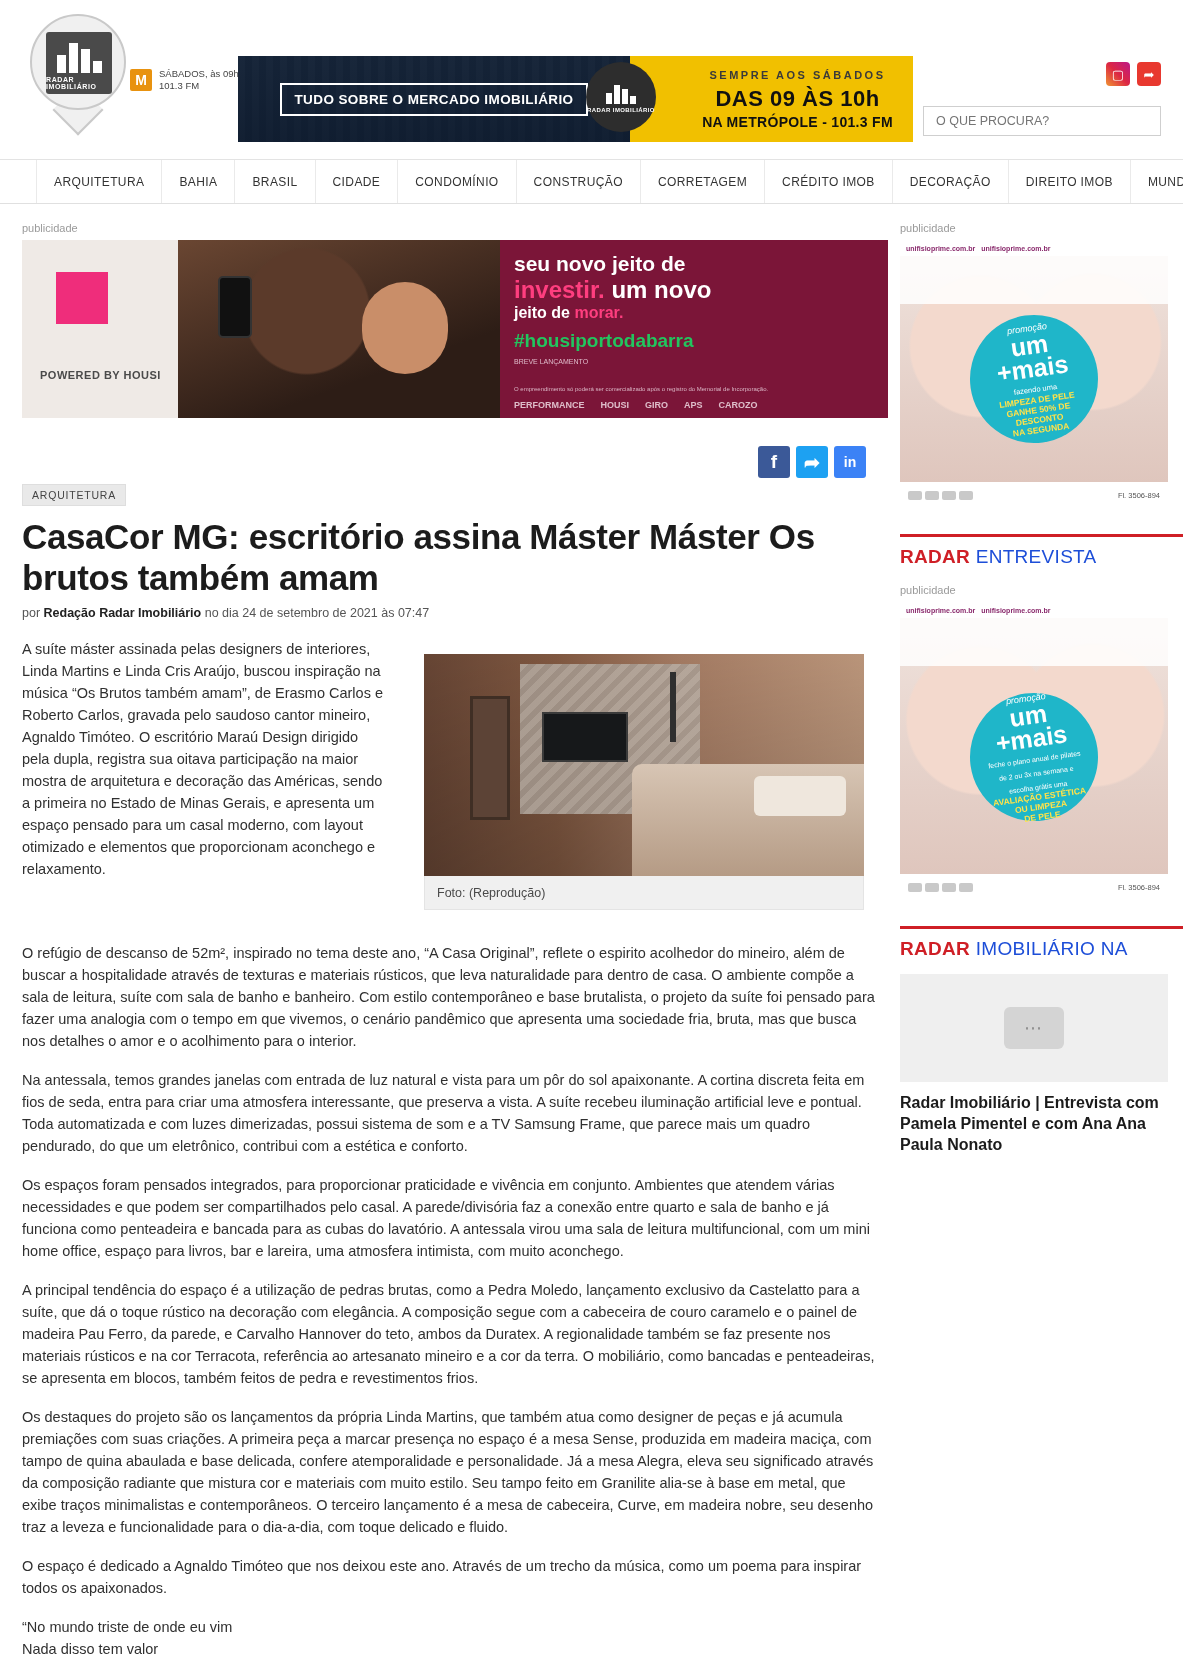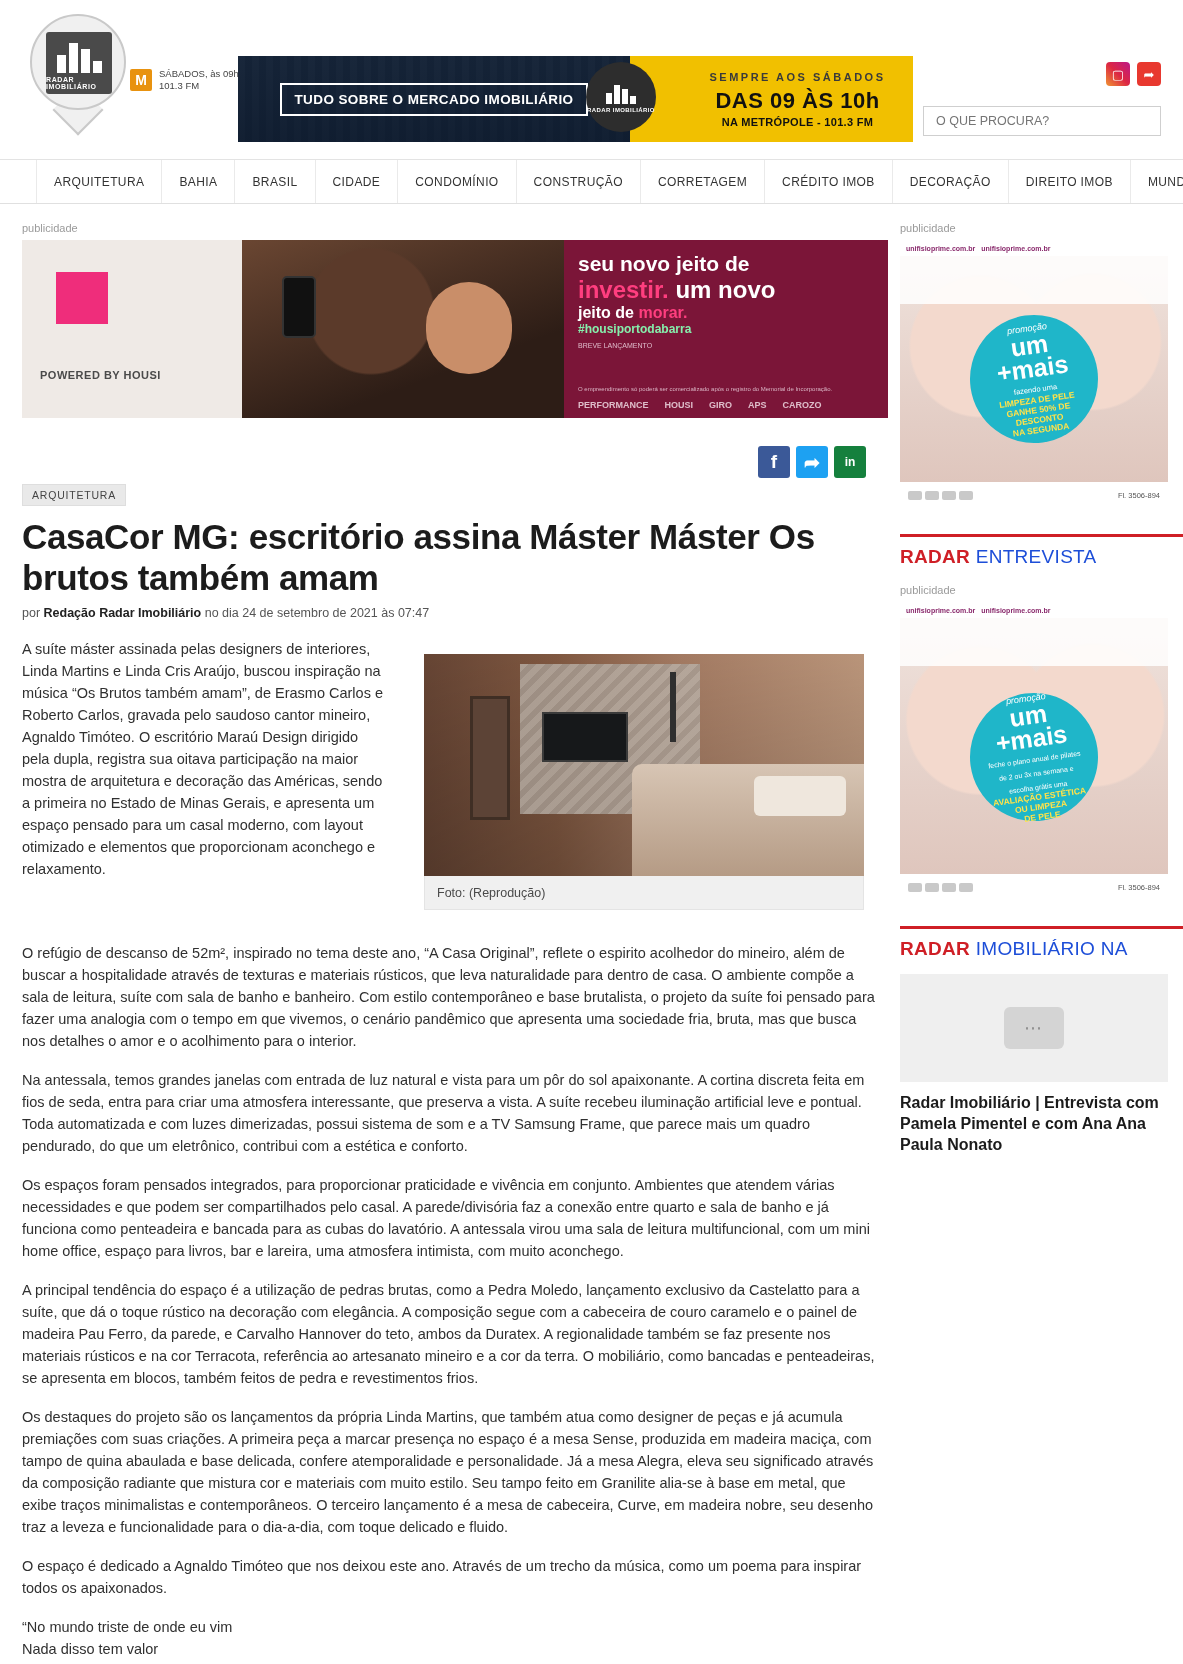--- a/index.html
+++ b/index.html
@@ -136,21 +136,21 @@
   .banner-pin .bars i:nth-child(4){height:8px}
   .banner-pin .lbl{color:#fff;font-size:6px;font-weight:bold;margin-top:3px;letter-spacing:.4px}
   .banner-right .txt {
     margin-left: 52px;
     color: #111;
     text-align: center;
     width: 100%;
   }
   .banner-right .t1 { font-size: 11px; letter-spacing: 2.5px; font-weight: bold; color:#3a3a3a; }
   .banner-right .t2 { font-size: 22px; font-weight: bold; margin-top: 5px; letter-spacing:.5px;}
-  .banner-right .t3 { font-size: 11px; font-weight: bold; margin-top: 2px; letter-spacing:.3px;}
+  .banner-right .t3 { font-size: 14px; font-weight: bold; margin-top: 2px; letter-spacing:.3px;}
 
   .social-top {
     position: absolute; right: 22px; top: 62px;
     display: flex; gap: 7px;
   }
   .sq {
     width: 24px; height: 24px; border-radius: 4px;
     display: flex; align-items: center; justify-content: center;
     color: #fff; font-size: 13px;
   }
@@ -196,21 +196,21 @@
   .side-col { width: 283px; padding: 18px 0 0 0; }
 
   .adlabel { font-size: 11px; color: #9a9a9a; margin-bottom: 6px; }
 
   
   .ad-main {
     width: 866px; height: 178px;
     display: flex; overflow: hidden; background: #111;
   }
   .ad-main .housi {
-    width: 220px; background: #efeae6;
+    width: 156px; background: #efeae6;
     position: relative;
     display: flex; align-items: flex-end;
     padding: 0 0 36px 18px;
   }
   .ad-main .housi .sq-pink {
     position: absolute; left: 34px; top: 32px;
     width: 52px; height: 52px; background: #ef2d7b;
   }
   .ad-main .housi .cap {
     font-size: 11px; color: #4a4a4a; font-weight: bold; line-height: 13px;
@@ -235,21 +235,21 @@
   }
   .ad-main .copy {
     flex: 1; background: #7b1538;
     color: #fff; padding: 12px 18px 0 14px; position: relative;
   }
   .ad-main .copy .l1 { font-size: 21px; font-weight: bold; }
   .ad-main .copy .l2 { font-size: 24px; font-weight: bold; }
   .ad-main .copy .l2 em { color: #ff3e7f; font-style: normal; }
   .ad-main .copy .l3 { font-size: 16px; font-weight: bold; }
   .ad-main .copy .l3 em { color: #ff3e7f; font-style: normal; }
-  .ad-main .copy .tag { color: #86efac; font-size: 12px; font-weight: bold; }
+  .ad-main .copy .tag { color: #22c55e; font-size: 19px; font-weight: bold; margin-top: 8px; }
   .ad-main .copy .small { font-size: 7px; color: #e0bccb; margin-top: 6px; }
   .ad-main .copy .brands {
     position: absolute; left: 14px; bottom: 8px; right: 14px;
     display: flex; align-items: center; gap: 16px;
     font-size: 9px; color: #e9cfd9; font-weight: bold;
   }
   .ad-main .copy .brands span { opacity: .9; text-align: center; }
   .ad-main .copy .fineprint {
     position: absolute; left: 14px; bottom: 26px;
     font-size: 6px; color: #d9b3c3;
@@ -260,21 +260,21 @@
     display: flex; justify-content: flex-end; gap: 6px;
     margin-top: 28px; padding-right: 14px;
   }
   .share {
     width: 32px; height: 32px; border-radius: 3px;
     display: flex; align-items: center; justify-content: center;
     color: #fff; font-size: 19px; font-weight: bold;
   }
   .share.fb { background: #3b5998; }
   .share.tw { background: #1da1f2; }
-  .share.in { background: #15803d; font-size: 12px; }
+  .share.in { background: #3b82f6; font-size: 14px; }
 
   .cat-tag {
     display: inline-block;
     background: #e9e9e9;
     color: #444;
     font-size: 10.5px;
     letter-spacing: .8px;
     padding: 4px 9px;
     margin-top: 6px;
     border: 1px solid #dedede;

